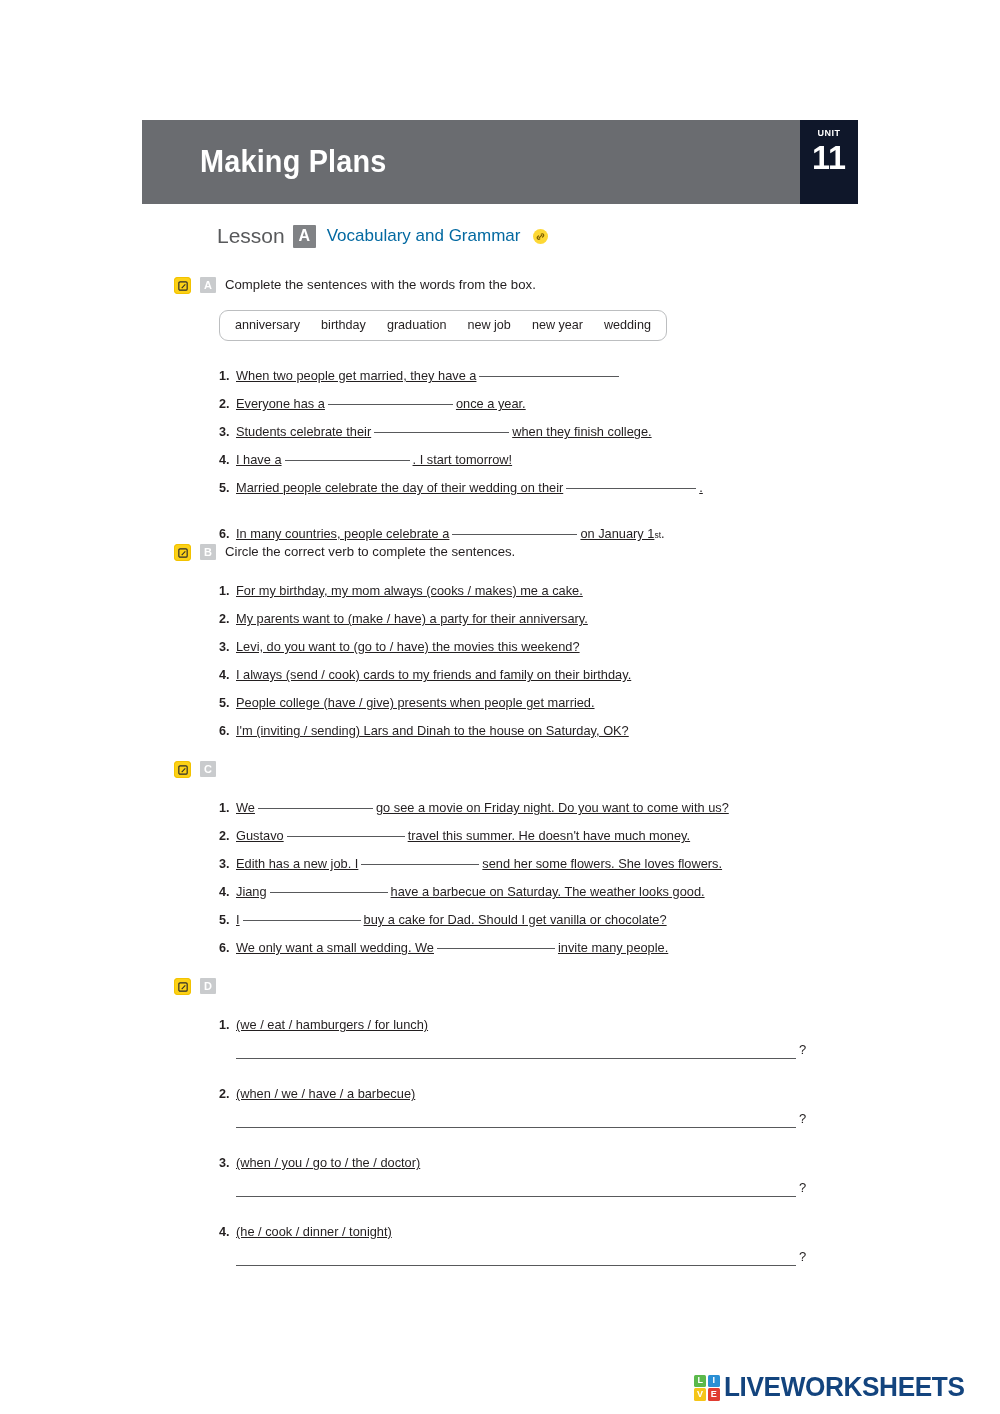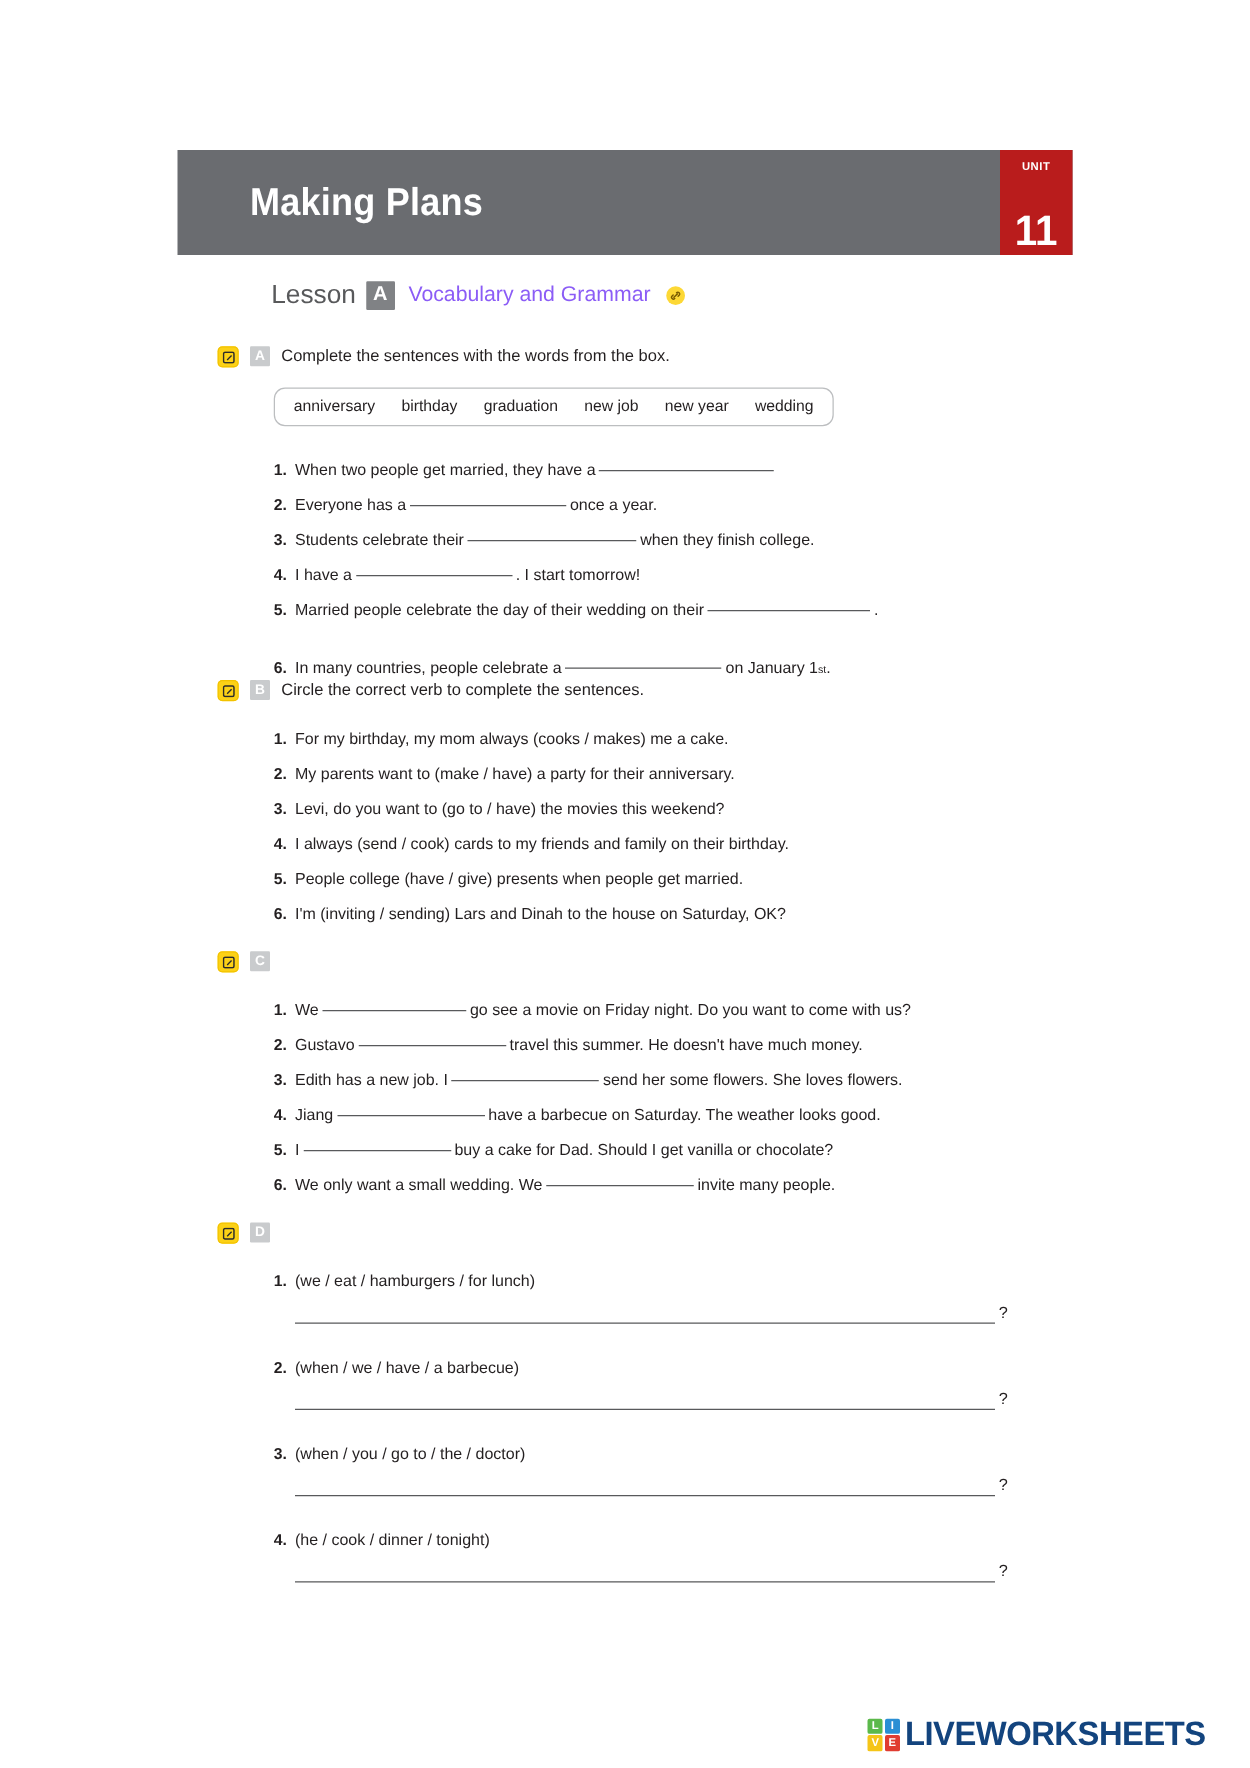--- a/index.html
+++ b/index.html
@@ -43,27 +43,26 @@
     font-family: "Liberation Sans", sans-serif;
     transform: scaleX(.93);
     transform-origin: left center;
   }
   .unit-badge {
     position: absolute;
     right: 0;
     top: 0;
     width: 58px;
     height: 84px;
-    background: #b91c1c;
+    background: #0f172a;
     display: flex;
     flex-direction: column;
     align-items: center;
     justify-content: flex-start;
     padding-top: 8px;
-    gap: 28px;
   }
   .unit-label {
     color: #ffffff;
     font-size: 9px;
     font-weight: bold;
     letter-spacing: .5px;
   }
   .unit-number {
     color: #ffffff;
     font-size: 34px;
@@ -95,21 +94,21 @@
     width: 23px;
     height: 23px;
     background: #808285;
     color: #ffffff;
     font-size: 16px;
     font-weight: bold;
     border-radius: 1px;
   }
   .lesson-sub {
     font-size: 17px;
-    color: #8b5cf6;
+    color: #0369a1;
     margin-left: 3px;
   }
   .link-icon {
     width: 15px;
     height: 15px;
     border-radius: 50%;
     background: #fdd835;
     display: inline-flex;
     align-items: center;
     justify-content: center;
@@ -187,21 +186,21 @@
     line-height: 15px;
     color: #231f20;
     white-space: nowrap;
   }
   .item-num {
     font-weight: bold;
     width: 17px;
     flex: 0 0 auto;
     font-size: 12.6px;
   }
-  .item-text { display: inline-block; }
+  .item-text { display: inline-block; text-decoration: underline; }
   .blank {
     display: inline-block;
     border-bottom: 1px solid #58595b;
     vertical-align: baseline;
     position: relative;
     top: -3px;
     margin: 0 3px;
   }
   .sup { font-size: 8.5px; vertical-align: super; margin-top: 20px; }
 

